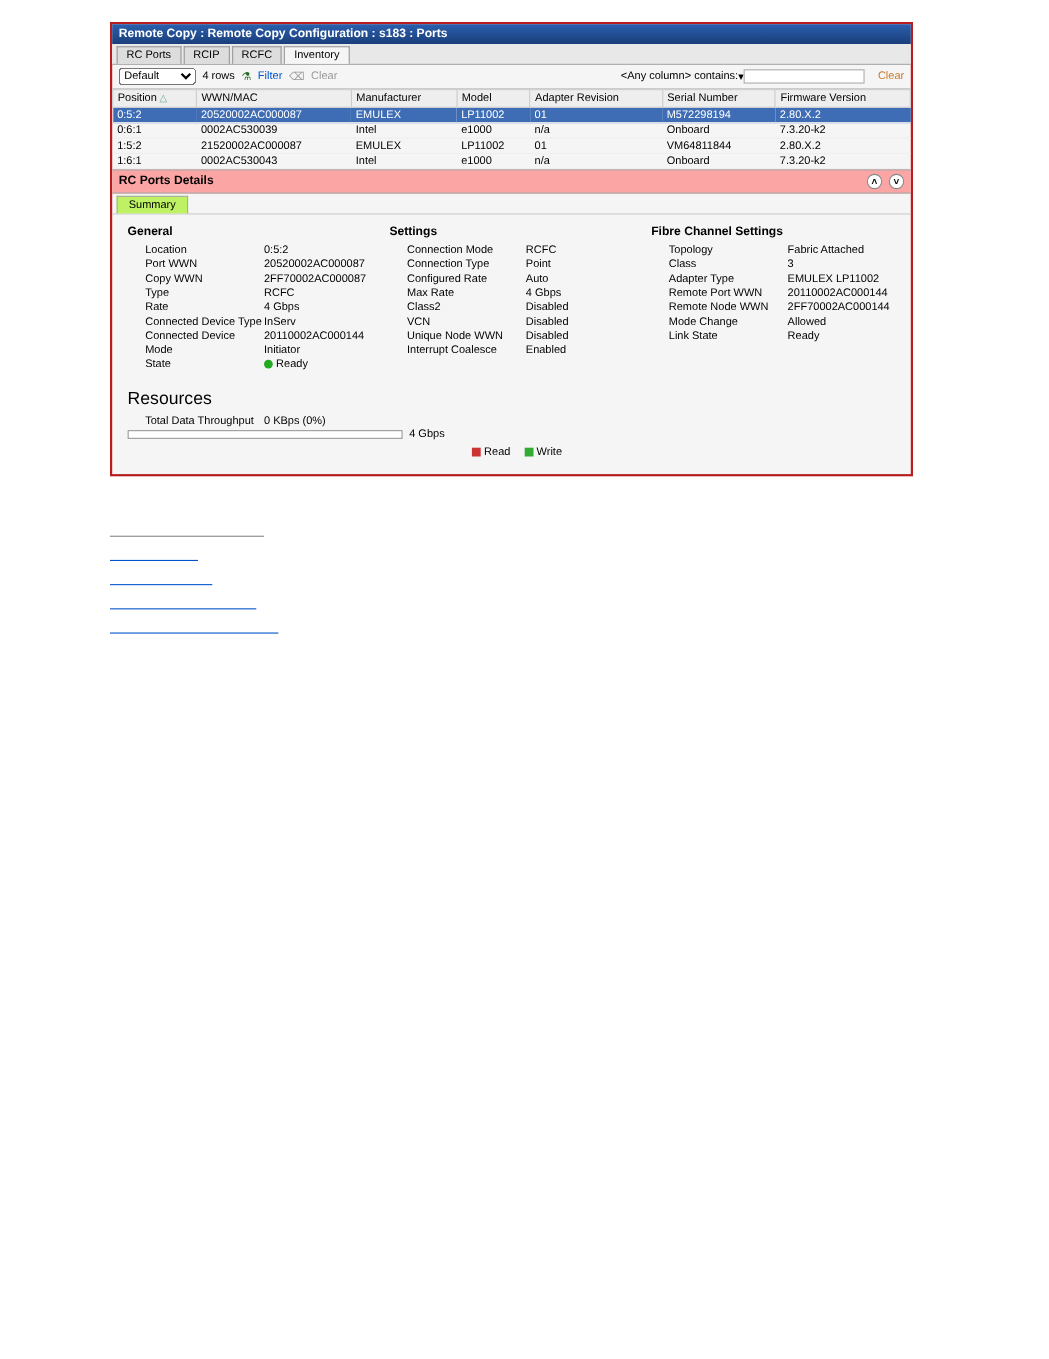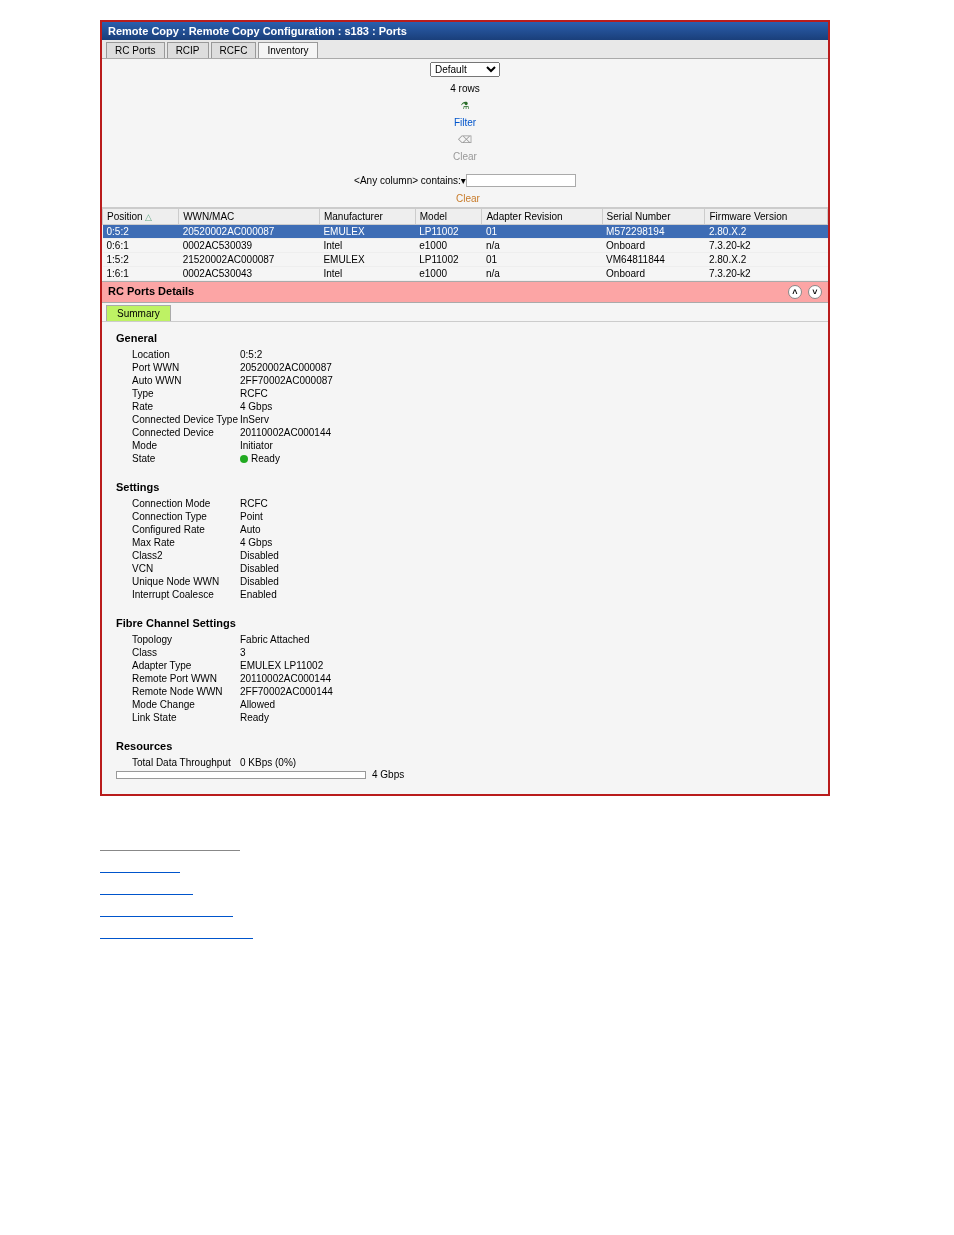--- a/index.html
+++ b/index.html
@@ -2,47 +2,47 @@
 <html><head>
 <meta charset="utf-8">
 <style>
   * { box-sizing: border-box; margin: 0; padding: 0; }
   body { font-family: Tahoma, Arial, sans-serif; font-size: 11px; background: #fff; color: #000; }
   .window { width: 730px; margin: 20px auto 0 100px; border: 2px solid #b91c1c; background: #f5f5f5; }
   .titlebar { background: linear-gradient(#2b5fae,#1a3f7a); color: #fff; font-weight: bold; padding: 3px 6px; font-size: 11px; }
   .tabs-row { background: #e8e8e8; padding: 2px 4px 0; border-bottom: 1px solid #aaa; }
   .tab { display: inline-block; border: 1px solid #999; border-bottom: none; padding: 2px 8px; background: #ddd; margin-right: -1px; font-size: 10px; }
   .tab.active { background: #f5f5f5; }
-  .toolbar { display: flex; align-items: center; padding: 3px 6px; gap: 6px; font-size: 10px; border-bottom: 1px solid #ccc; flex-direction: column; }
+  .toolbar { display: flex; align-items: center; padding: 3px 6px; gap: 6px; font-size: 10px; border-bottom: 1px solid #ccc; }
   .toolbar select { font-size: 10px; width: 70px; }
   .filter-link { color: #0055cc; cursor: pointer; }
   .filter-link.disabled { color: #999; }
   .spacer { flex: 1; }
   .search-combo { display: flex; align-items: center; gap: 0; }
   .search-combo input { width: 110px; font-size: 10px; border: 1px solid #aaa; }
   .clear-link { color: #c87b2a; cursor: pointer; margin-left: 6px; }
   table.grid { width: 100%; border-collapse: collapse; font-size: 10px; }
   table.grid th { background: #eee; border: 1px solid #ccc; padding: 2px 4px; font-weight: normal; text-align: left; }
   table.grid td { border-bottom: 1px solid #eee; padding: 1px 4px; }
   table.grid tr.sel td { background: #3e6db5; color: #fff; }
   .sort-arrow { color: #6a8; font-size: 9px; }
   .section-hdr { background: #fca5a5; border-top: 1px solid #aaa; border-bottom: 1px solid #aaa; padding: 3px 6px; font-weight: bold; display: flex; align-items: flex-start; }
   .section-hdr .icons { margin-left: auto; display: flex; gap: 6px; }
   .circ-icon { width: 14px; height: 14px; border: 1px solid #888; border-radius: 50%; display: inline-flex; align-items: center; justify-content: center; font-size: 9px; background: #fff; }
   .subtab-row { padding: 2px 4px 0; border-bottom: 1px solid #ccc; }
   .subtab { display: inline-block; border: 1px solid #aaa; border-bottom: none; padding: 2px 10px; background: #bef264; font-size: 10px; }
-  .details { display: flex; padding: 10px 14px; gap: 16px; flex-direction: column; }
+  .details { display: flex; padding: 10px 14px; gap: 16px; }
   .col { flex: 1; }
   .col h4 { font-size: 11px; font-weight: bold; margin-bottom: 4px; }
   .kv { display: flex; font-size: 10px; padding: 1px 0; }
   .kv .k { width: 124px; font-weight: normal; padding-left: 16px; }
   .kv .v { }
   .dot { display:inline-block; width:8px; height:8px; border-radius:50%; background:#2a2; margin-right:3px; vertical-align:middle; }
   .resources { padding: 0 14px 14px; }
-  .resources h4 { font-size: 11px; font-weight: bold; margin: 6px 0 4px; }
+  .resources h4 { font-size: 16px; font-weight: normal; margin: 6px 0 4px; }
   .bar-wrap { display: flex; align-items: center; gap: 6px; font-size: 10px; }
   .bar { flex: 1; max-width: 250px; height: 8px; border: 1px solid #999; background: #fff; }
   .legend { text-align: center; font-size: 10px; margin-top: 6px; }
   .sq { display:inline-block; width:8px; height:8px; margin: 0 3px 0 10px; vertical-align:middle; }
   .sq.red { background:#c33; }
   .sq.grn { background:#3a3; }
   .links-below { margin: 40px 0 0 100px; font-size: 12px; color: #0055cc; }
   .links-below div { height: 22px; }
   .links-below span { border-bottom: 1px solid #0055cc; display: inline-block; }
   .links-below .heading { color: #444; border-bottom: 1px solid #888; width: 140px; margin-bottom: 10px; }
@@ -146,21 +146,21 @@
       <div id="general-kv">
           <div class="kv">
             <span class="k">Location</span>
             <span class="v">0:5:2</span>
           </div>
           <div class="kv">
             <span class="k">Port WWN</span>
             <span class="v">20520002AC000087</span>
           </div>
           <div class="kv">
-            <span class="k">Auto WWN</span>
+            <span class="k">Copy WWN</span>
             <span class="v">2FF70002AC000087</span>
           </div>
           <div class="kv">
             <span class="k">Type</span>
             <span class="v">RCFC</span>
           </div>
           <div class="kv">
             <span class="k">Rate</span>
             <span class="v">4 Gbps</span>
           </div>
@@ -256,20 +256,24 @@
 
   <div class="resources">
     <h4>Resources</h4>
     <div class="kv">
       <span class="k">Total Data Throughput</span>
       <span class="v">0 KBps (0%)</span>
     </div>
     <div class="bar-wrap">
       <div class="bar"></div>
       <span>4 Gbps</span>
+    </div>
+    <div class="legend">
+      <span class="sq red"></span><span>Read</span>
+      <span class="sq grn"></span><span>Write</span>
     </div>
   </div>
 </div>
 
 <div class="links-below">
   <div><span class="heading">&nbsp;</span></div>
   <div><span>&nbsp;&nbsp;&nbsp;&nbsp;&nbsp;&nbsp;&nbsp;&nbsp;&nbsp;&nbsp;&nbsp;&nbsp;&nbsp;&nbsp;&nbsp;&nbsp;&nbsp;&nbsp;&nbsp;&nbsp;&nbsp;&nbsp;&nbsp;&nbsp;</span></div>
   <div><span>&nbsp;&nbsp;&nbsp;&nbsp;&nbsp;&nbsp;&nbsp;&nbsp;&nbsp;&nbsp;&nbsp;&nbsp;&nbsp;&nbsp;&nbsp;&nbsp;&nbsp;&nbsp;&nbsp;&nbsp;&nbsp;&nbsp;&nbsp;&nbsp;&nbsp;&nbsp;&nbsp;&nbsp;</span></div>
   <div><span>&nbsp;&nbsp;&nbsp;&nbsp;&nbsp;&nbsp;&nbsp;&nbsp;&nbsp;&nbsp;&nbsp;&nbsp;&nbsp;&nbsp;&nbsp;&nbsp;&nbsp;&nbsp;&nbsp;&nbsp;&nbsp;&nbsp;&nbsp;&nbsp;&nbsp;&nbsp;&nbsp;&nbsp;&nbsp;&nbsp;&nbsp;&nbsp;&nbsp;&nbsp;&nbsp;&nbsp;&nbsp;&nbsp;&nbsp;&nbsp;</span></div>
   <div><span>&nbsp;&nbsp;&nbsp;&nbsp;&nbsp;&nbsp;&nbsp;&nbsp;&nbsp;&nbsp;&nbsp;&nbsp;&nbsp;&nbsp;&nbsp;&nbsp;&nbsp;&nbsp;&nbsp;&nbsp;&nbsp;&nbsp;&nbsp;&nbsp;&nbsp;&nbsp;&nbsp;&nbsp;&nbsp;&nbsp;&nbsp;&nbsp;&nbsp;&nbsp;&nbsp;&nbsp;&nbsp;&nbsp;&nbsp;&nbsp;&nbsp;&nbsp;&nbsp;&nbsp;&nbsp;&nbsp;</span></div>

